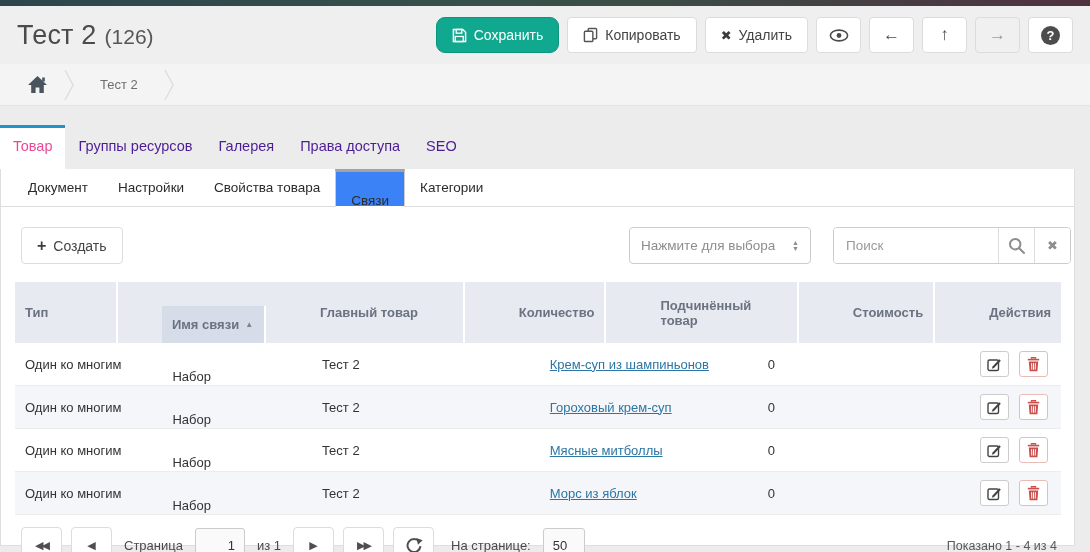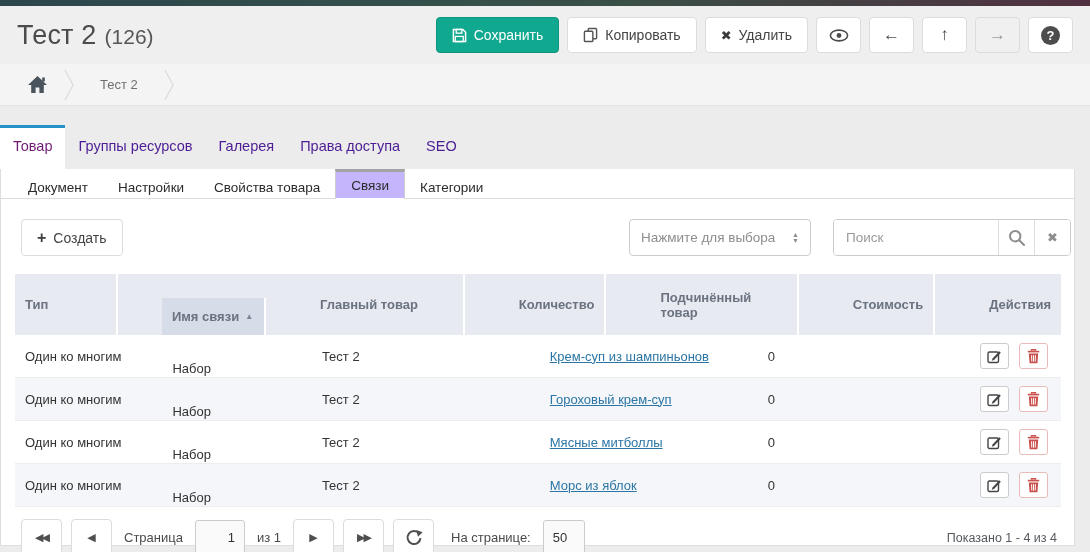--- a/index.html
+++ b/index.html
@@ -12,47 +12,47 @@
 
   
   .header { height:58px; background:#efefef; display:flex; align-items:center; padding:0 17px; }
   .title-group { display:flex; align-items:baseline; gap:8px; }
   .page-title { font-size:27px; color:#4b4b4b; font-weight:400; letter-spacing:.2px; }
   .page-title-suffix { font-size:21px; color:#565656; }
   .actions { margin-left:auto; display:flex; gap:8px; align-items:center; }
   .btn { height:36px; display:inline-flex; align-items:center; justify-content:center; gap:7px;
          background:#fff; border:1px solid #dcdcdc; border-radius:4px; padding:0 15px;
          font-family:inherit; font-size:14px; color:#444; cursor:pointer; }
-  .btn-green { background:#10a88f; border-color:#0d957e; color:#fff; }
+  .btn-green { background:#10a88f; border-color:#0d957e; color:#fff;border-radius:9px; }
   .btn-icononly { width:45px; padding:0; }
   .btn-disabled { background:#f0f0f0; color:#999; }
   .btn .arrow-glyph { font-size:17px; font-weight:bold; color:#4a4a4a; }
   .btn-disabled .arrow-glyph { color:#9a9a9a; }
   .q-circle { width:19px; height:19px; border-radius:50%; background:#4c4c4c; color:#fff;
               font-size:13px; font-weight:bold; display:flex; align-items:center; justify-content:center; }
 
   
   .breadcrumbs { height:42px; background:#f4f4f4; border-bottom:1px solid #e4e4e4;
                  display:flex; align-items:center; padding:0 14px; }
   .crumb-home { width:46px; display:flex; justify-content:center; cursor:pointer; }
   .crumb-sep { margin:0 4px; }
   .crumb-label { font-size:13px; color:#6f6f6f; padding:0 22px; }
 
   
   .tabs-row { display:flex; align-items:stretch; margin-top:19px; height:44px; }
   .tab { padding:13px 13px 0 13px; font-size:14.5px; color:#4c1d95; cursor:pointer; white-space:nowrap; }
-  .tab.active { background:#fff; border-top:3px solid #2492c8; padding-top:10px; color:#701a75; margin-left:0; }
+  .tab.active { background:#fff; border-top:3px solid #2492c8; padding-top:10px; color:#ec4899; margin-left:0; }
 
   
   .panel { width:1075px; background:#fff; border-left:1px solid #dedede; border-right:1px solid #dedede;
            border-bottom:1px solid #dedede; height:377px; }
-  .subtabs { display:flex; align-items:stretch; border-bottom:1px solid #dcdcdc; height:30px; padding-left:12px; }
+  .subtabs { display:flex; align-items:stretch; border-bottom:1px solid #dcdcdc; height:38px; padding-left:12px; }
   .subtab { padding:11px 15px 0 15px; font-size:13.5px; color:#2b2b2b; cursor:pointer; white-space:nowrap; }
   .subtab.active { border:1px solid #ccc; border-top:3px solid #a3a3a3; border-bottom:1px solid #fff;
-                   margin-bottom:-1px; padding-top:6px; background:#c4b5fd; }
+                   margin-bottom:-1px; padding-top:21px; background:#3b82f6; }
 
   .content { padding:20px 15px 0 14px; }
 
   
   .toolbar { display:flex; align-items:center; margin:0 -12px 18px 6px; }
   .btn-create { height:37px; font-size:14px; }
   .plus-glyph { font-size:16px; font-weight:bold; color:#3c3c3c; }
   .toolbar-right { margin-left:auto; display:flex; gap:22px; }
   .select-box { width:182px; height:37px; border:1px solid #ccc; border-radius:4px; background:#fff;
                 display:flex; align-items:center; justify-content:space-between; padding:12px 11px; cursor:pointer; }

